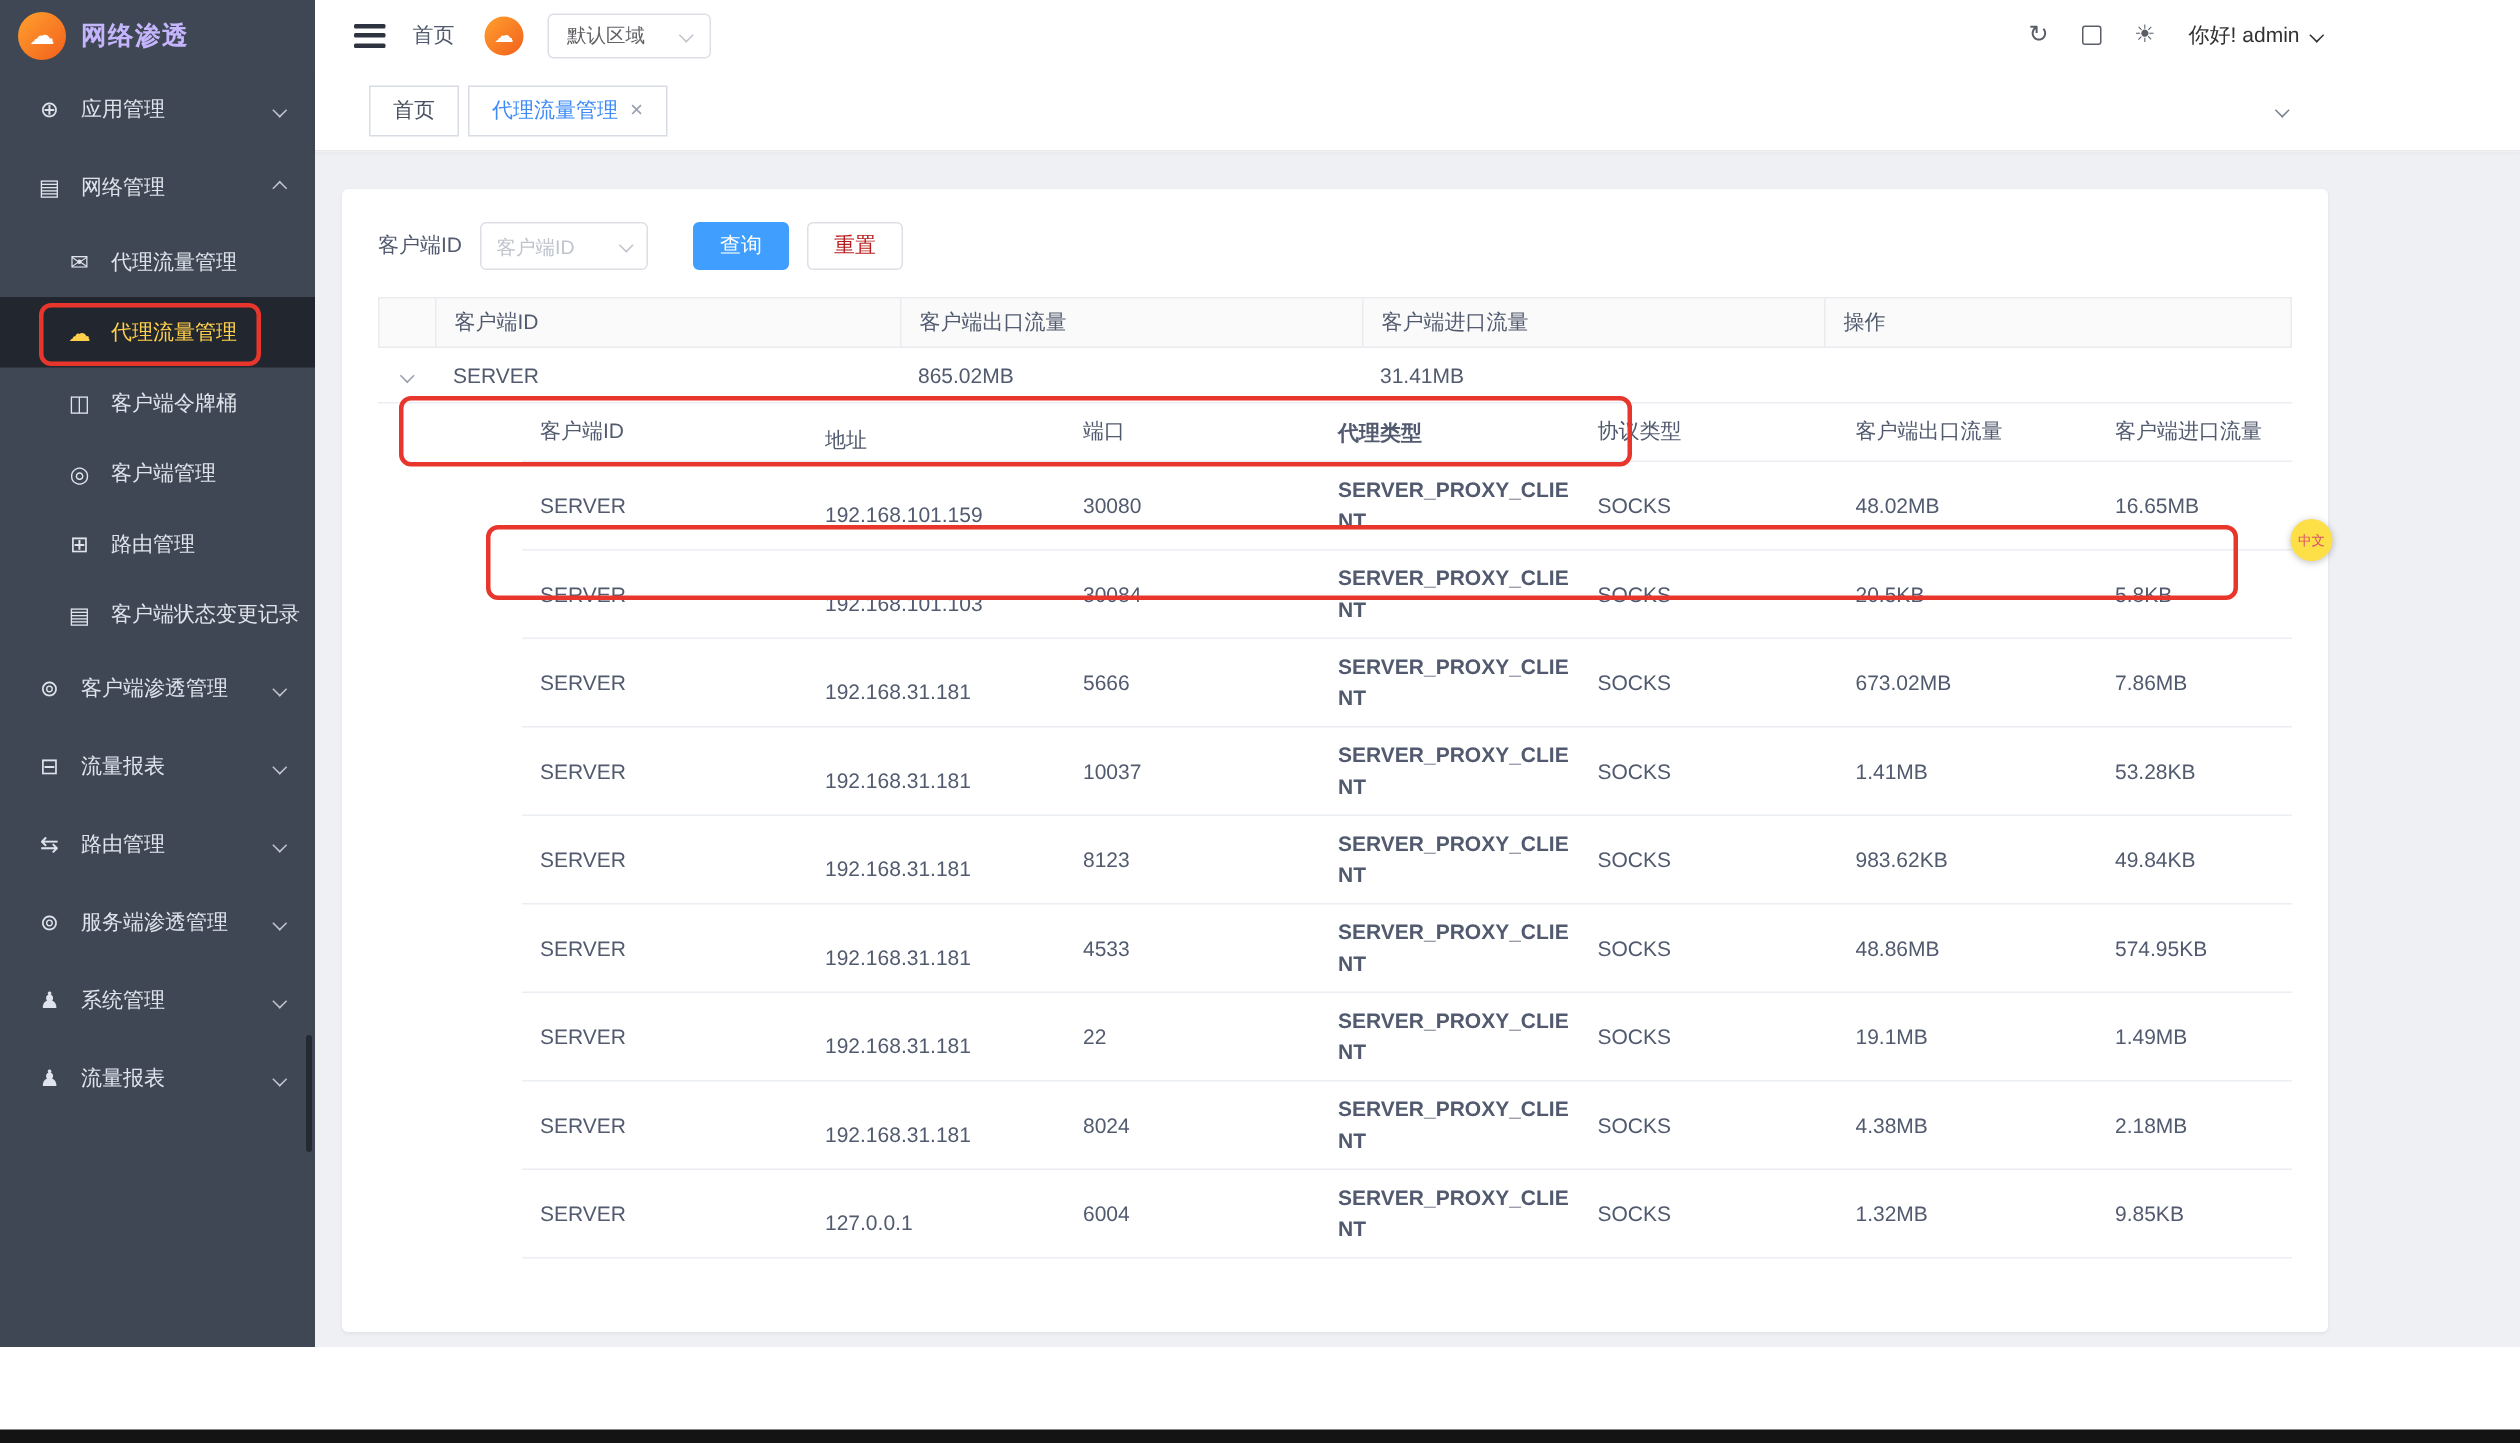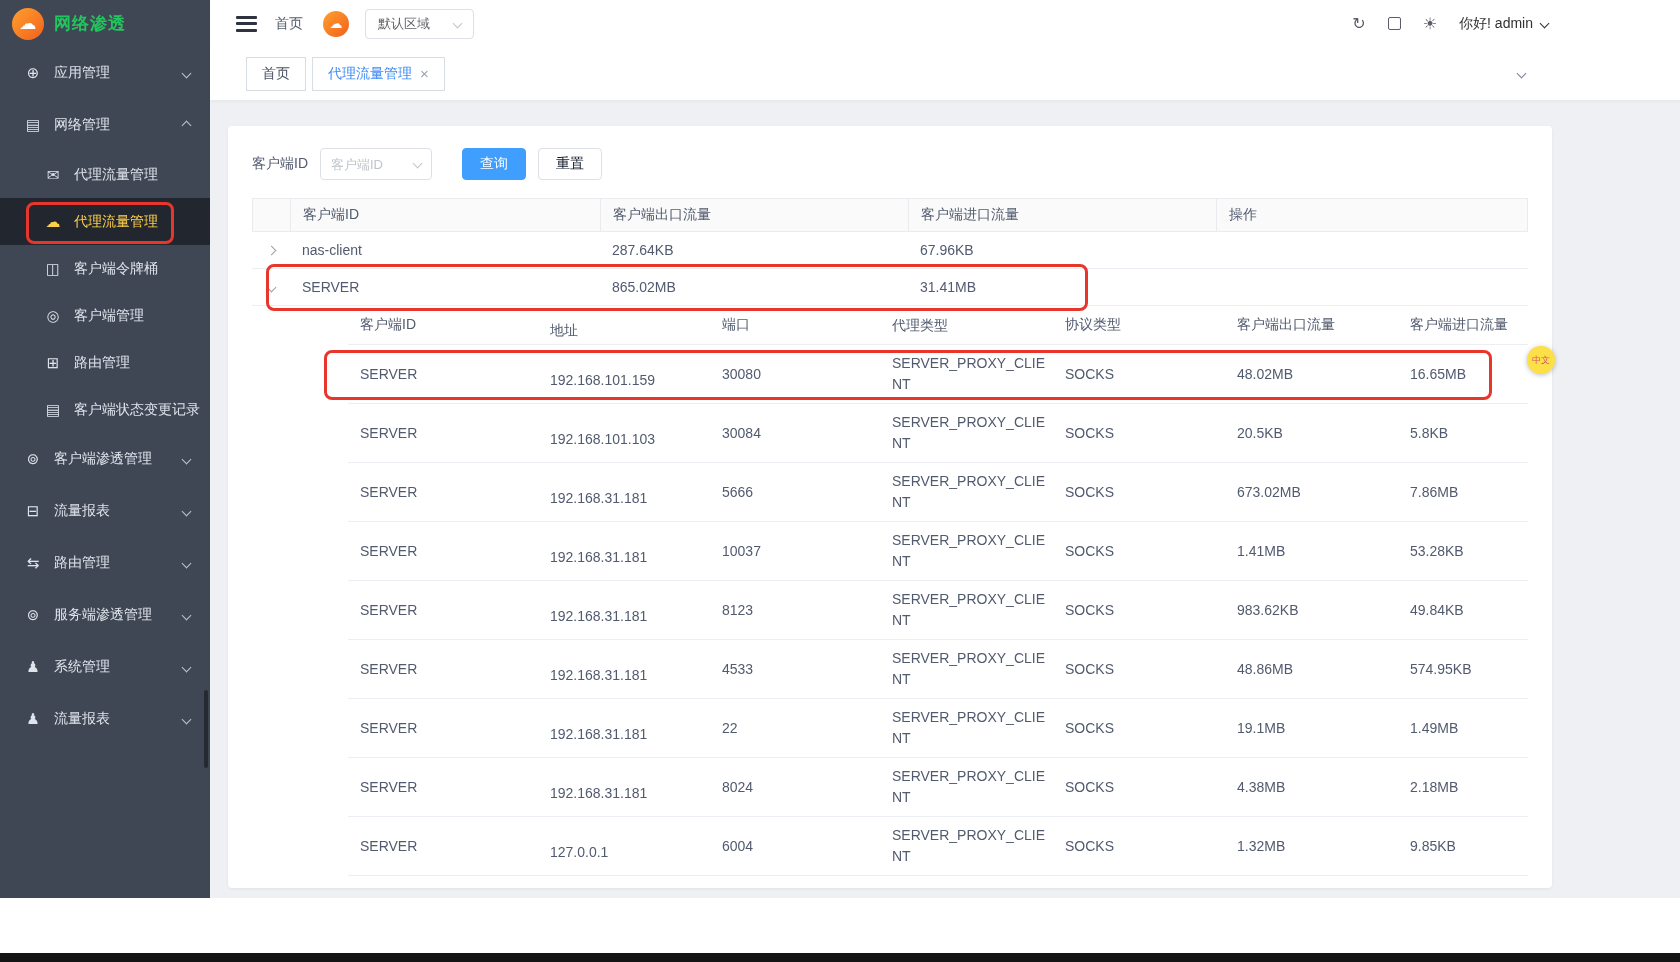--- a/index.html
+++ b/index.html
@@ -7,21 +7,21 @@
          font-family:"Liberation Sans","DejaVu Sans",sans-serif; }
   .page { position:relative; width:1680px; height:962px; }
   .app { display:flex; width:100%; height:898px; }
 
   
   .sidebar { width:210px; background:#404754; position:relative; flex-shrink:0; }
   .logo { height:47px; display:flex; align-items:center; padding-left:12px; gap:10px; }
   .logo-circle { width:32px; height:32px; border-radius:50%;
     background:linear-gradient(135deg,#ffa02e,#f2601c); color:#fff;
     display:flex; align-items:center; justify-content:center; font-size:17px; flex-shrink:0; }
-  .logo-text { color:#22c55e; font-size:17px; font-weight:bold; letter-spacing:1px; }
+  .logo-text { color:#c4b5fd; font-size:17px; font-weight:bold; letter-spacing:1px; }
   .m-item { height:52px; display:flex; align-items:center; padding-left:24px;
     color:#dfe4ec; font-size:14px; cursor:pointer; position:relative; }
   .m-item.child { height:47px; padding-left:44px; }
   .m-item.active { background:#22262e; color:#ffd04b; }
   .m-ico { width:18px; margin-right:12px; font-size:15px; text-align:center; flex-shrink:0; }
   .m-label { white-space:nowrap; }
   .m-chv { position:absolute; right:20px; opacity:.8; }
   .chv { display:inline-block; width:7px; height:7px;
     border-right:1.5px solid currentColor; border-bottom:1.5px solid currentColor; }
   .chv.d { transform:rotate(45deg); }
@@ -69,21 +69,21 @@
   
   .filter { display:flex; align-items:center; height:32px; margin-bottom:18px; }
   .filter label { font-size:14px; color:#515a6e; margin-right:12px; }
   .combo { position:relative; }
   .combo input { width:112px; height:32px; border:1px solid #dcdfe6; border-radius:4px;
     padding:0 26px 0 10px; font-size:13px; color:#606266; outline:none;
     font-family:"Liberation Sans","DejaVu Sans",sans-serif; }
   .combo input::placeholder { color:#bfc4cc; }
   .combo .chv { position:absolute; right:11px; top:12px; color:#c0c4cc; }
   .btn { height:32px; border-radius:4px; font-size:14px; cursor:pointer;
-    border:1px solid #dcdfe6; background:#fff; color:#0f172a; padding:0 17px;
+    border:1px solid #dcdfe6; background:#fff; color:#b91c1c; padding:0 17px;
     font-family:"Liberation Sans","DejaVu Sans",sans-serif; }
   .btn.primary { background:#409eff; border-color:#409eff; color:#fff;
     margin-left:30px; margin-right:12px; }
 
   
   .t-head { display:flex; height:34px; background:#fafafa; border:1px solid #e9ebef;
     align-items:stretch; font-size:14px; color:#515a6e; }
   .th { padding-left:12px; display:flex; align-items:center; border-right:1px solid #e9ebef; }
   .th:last-child { border-right:none; }
   .t-row { display:flex; height:37px; align-items:center; font-size:14px;
@@ -94,21 +94,21 @@
   .exp-arrow { color:#98a0ab; cursor:pointer; }
 
   
   .nested { margin-left:96px; width:1180px; }
   .n-head { display:flex; height:39px; align-items:center; font-size:14px;
     color:#515a6e; border-bottom:1px solid #ebeef3; }
   .n-row { display:flex; height:59px; align-items:center; font-size:14px;
     color:#515a6e; border-bottom:1px solid #ebeef3; }
   .nh,.nd { padding-left:12px; }
   .n1 { width:190px; } .n2 { width:172px;margin-top:12px; } .n3 { width:170px; }
-  .n4 { width:173px; word-break:break-all; line-height:21px; }
+  .n4 { width:173px; word-break:break-all; line-height:21px;font-weight:bold; }
   .n5 { width:172px; } .n6 { width:173px; } .n7 { flex:1; }
 
   
   .anno { position:absolute; border:3px solid #e8362c; border-radius:8px;
     pointer-events:none; z-index:40; }
   .anno-1 { left:26px;  top:202px; width:148px;  height:42px; }
   .anno-2 { left:266px; top:264px; width:822px;  height:47px; }
   .anno-3 { left:324px; top:350px; width:1168px; height:50px; }
   .float-badge { position:absolute; left:1527px; top:346px; width:28px; height:28px;
     border-radius:50%; background:#fde047; color:#d8506a; display:flex; align-items:center;
@@ -252,29 +252,20 @@
 
           <div>
             <div class="t-head">
               <div class="th c-exp"></div>
               <div class="th c1">客户端ID</div>
               <div class="th c2">客户端出口流量</div>
               <div class="th c3">客户端进口流量</div>
               <div class="th c4">操作</div>
             </div>
 
-            <div class="t-row">
-              <div class="td c-exp">
-                  <span class="chv r exp-arrow"></span>
-                </div>
-              <div class="td c1">nas-client</div>
-              <div class="td c2">287.64KB</div>
-              <div class="td c3">67.96KB</div>
-              <div class="td c4"></div>
-            </div>
 
             <div class="t-row">
               <div class="td c-exp">
                   <span class="chv d exp-arrow"></span>
                 </div>
               <div class="td c1">SERVER</div>
               <div class="td c2">865.02MB</div>
               <div class="td c3">31.41MB</div>
               <div class="td c4"></div>
             </div>

